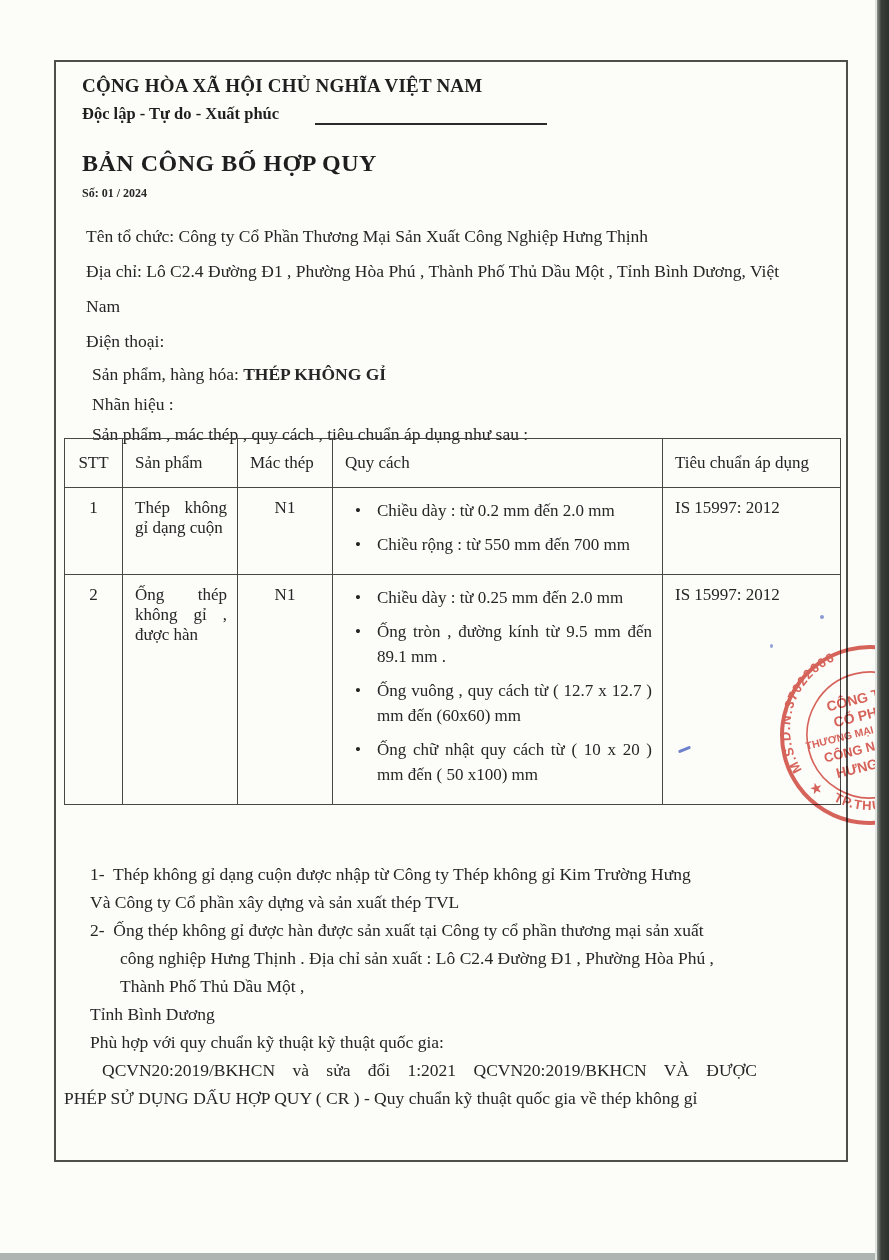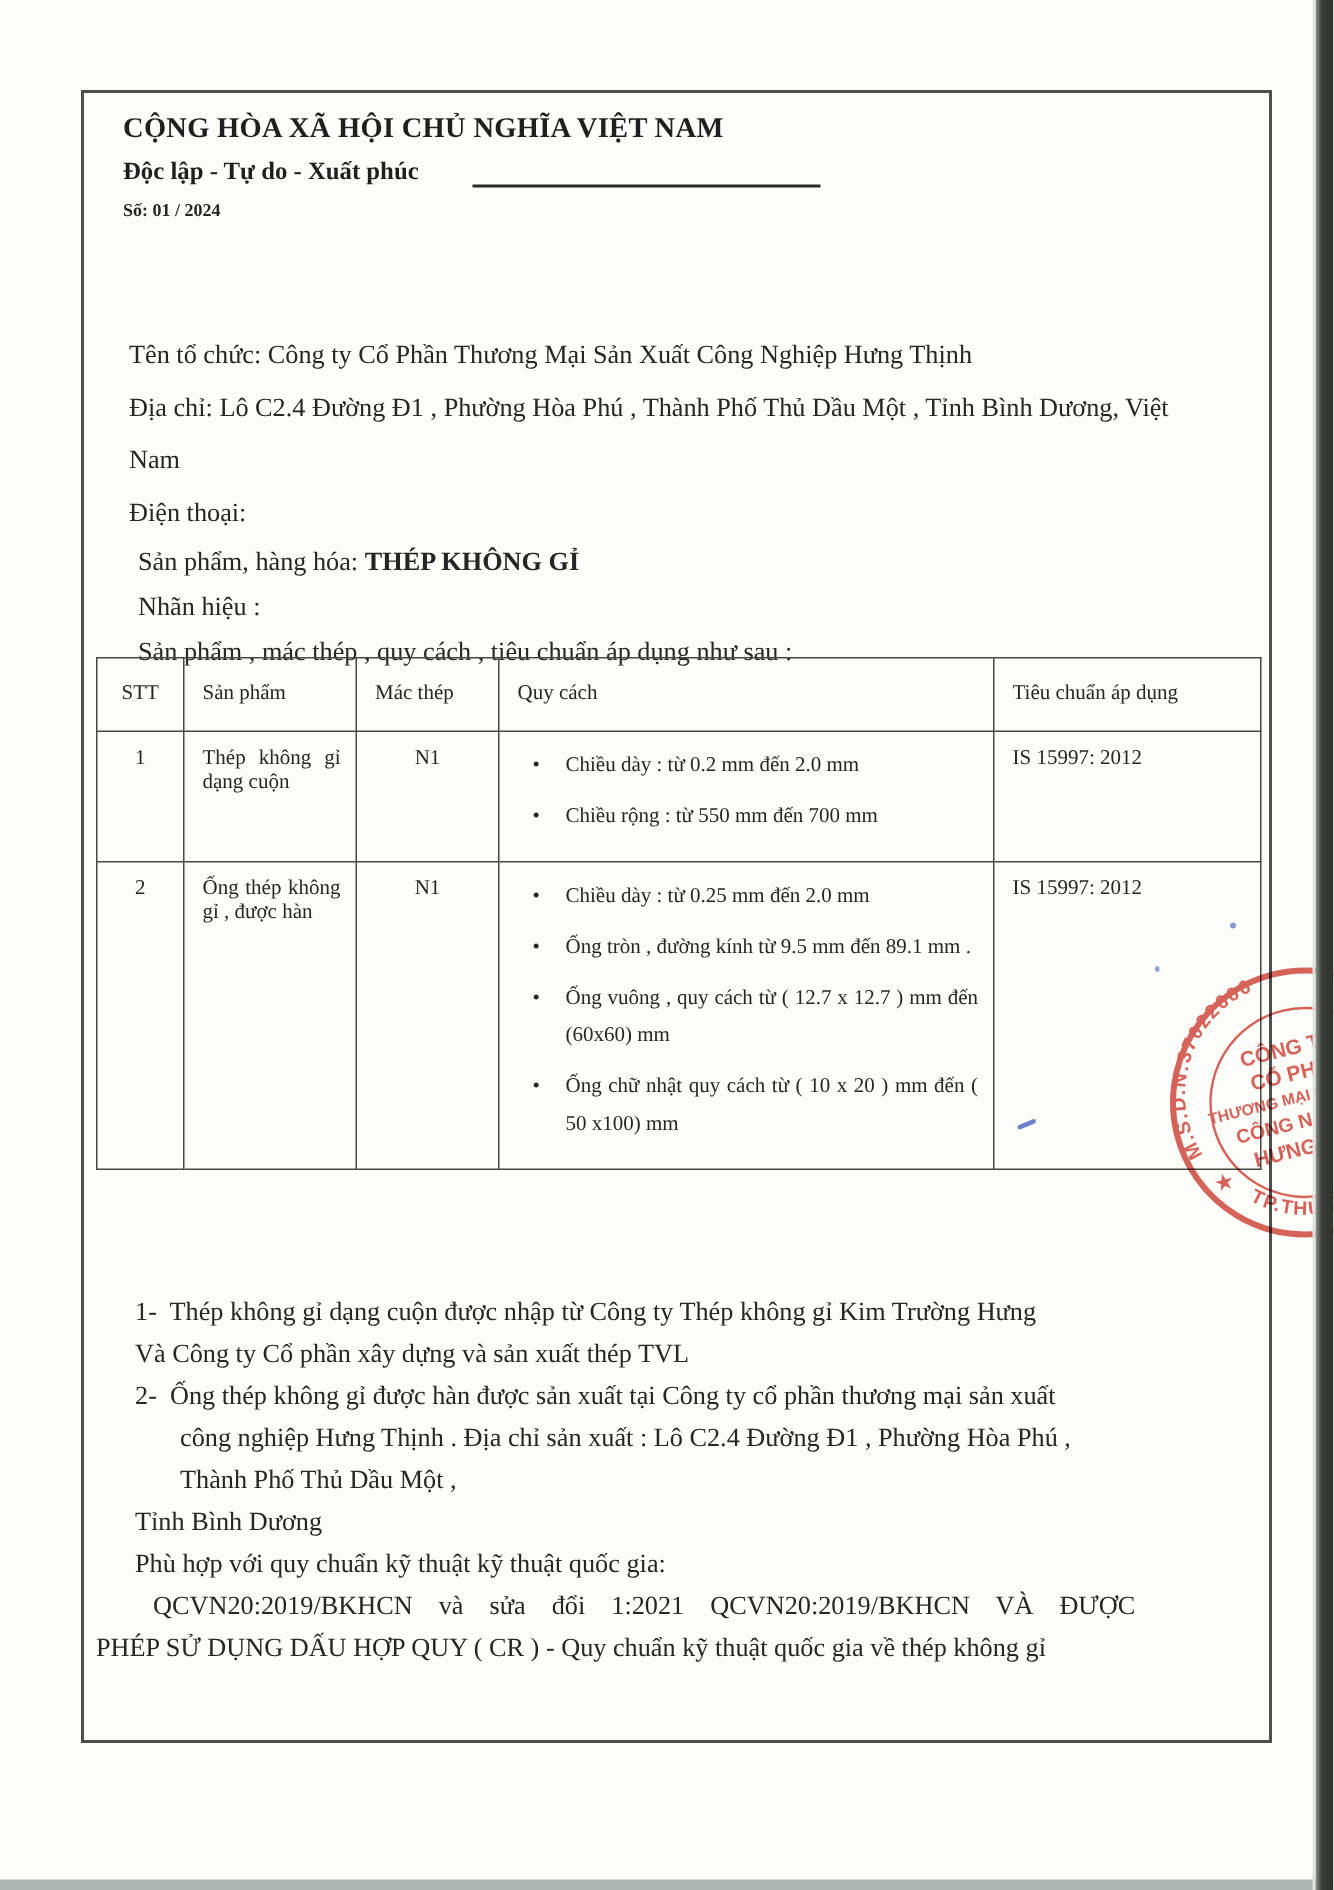--- a/index.html
+++ b/index.html
@@ -25,21 +25,21 @@
   .doc-title { margin:26px 0 0 0; font-size:24px; font-weight:bold; letter-spacing:.5px; color:#1e1e1e; }
   .doc-number { margin:9px 0 0 0; font-size:12px; font-weight:bold; }
 
   
   .info { position:absolute; left:0; right:0; top:157px; padding:0 40px 0 30px; font-size:17.5px; }
   .info .ln { line-height:35px; }
   .info .ln2 { line-height:30px; padding-left:6px; }
   .bold { font-weight:bold; }
 
   
-  .spec-table { position:absolute; left:8px; top:376px; width:776px; border-collapse:collapse; table-layout:fixed; font-size:14px; }
+  .spec-table { position:absolute; left:8px; top:376px; width:776px; border-collapse:collapse; table-layout:fixed; font-size:17px; }
   .spec-table col.c1{width:58px;} .spec-table col.c2{width:115px;} .spec-table col.c3{width:95px;}
   .spec-table col.c4{width:330px;} .spec-table col.c5{width:178px;}
   .spec-table th, .spec-table td { border:1.6px solid #474745; font-weight:normal; color:#262626; }
   .spec-table th { height:44px; text-align:left; padding:2px 8px 2px 12px; vertical-align:middle; }
   .spec-table th.center { text-align:center; padding:2px 2px; }
   .spec-table td { vertical-align:top; padding:10px 8px 8px 12px; }
   .spec-table td.center { text-align:center; padding-left:2px; padding-right:2px; }
   .spec-table td.prod { text-align:justify; padding-right:10px; }
   .spec-table td.qc { padding:10px 10px 8px 18px; }
   .qc ul { margin:0; padding:0; list-style:none; }
@@ -77,20 +77,21 @@
 <body>
 
 <div class="page">
   <div class="frame">
 
     <div class="motto-underline"></div>
 
     <div class="hdr">
       <div class="republic-title">CỘNG HÒA XÃ HỘI CHỦ NGHĨA VIỆT NAM</div>
       <div class="republic-motto">Độc lập - Tự do - Xuất phúc</div>
+      <div class="doc-title">BẢN CÔNG BỐ HỢP QUY</div>
       <div class="doc-number">Số: 01 / 2024</div>
     </div>
 
     <div class="info">
       <div class="ln">Tên tổ chức: Công ty Cổ Phần Thương Mại Sản Xuất Công Nghiệp Hưng Thịnh</div>
       <div class="ln">Địa chỉ: Lô C2.4 Đường Đ1 , Phường Hòa Phú , Thành Phố Thủ Dầu Một , Tỉnh Bình Dương, Việt Nam</div>
       <div class="ln">Điện thoại:</div>
       <div class="ln2"><span>Sản phẩm, hàng hóa: </span><span class="bold">THÉP KHÔNG GỈ</span></div>
       <div class="ln2">Nhãn hiệu :</div>
       <div class="ln2">Sản phẩm , mác thép , quy cách , tiêu chuẩn áp dụng như sau :</div>

